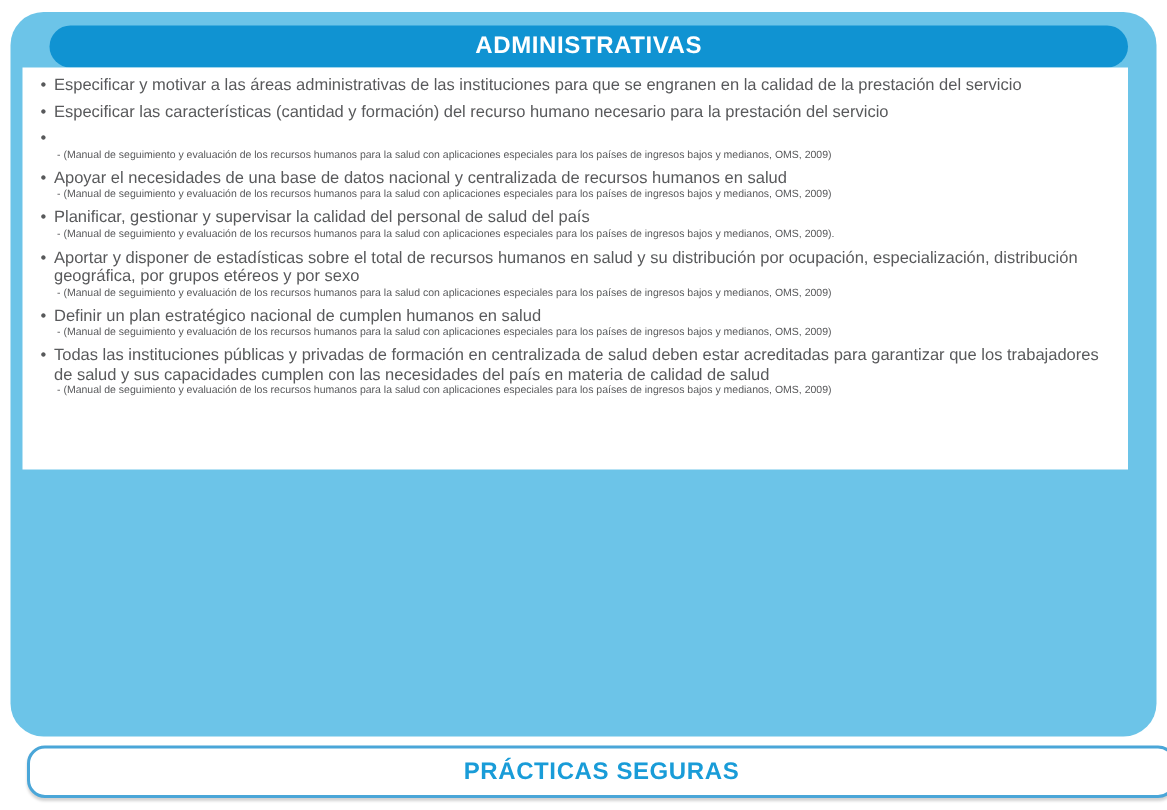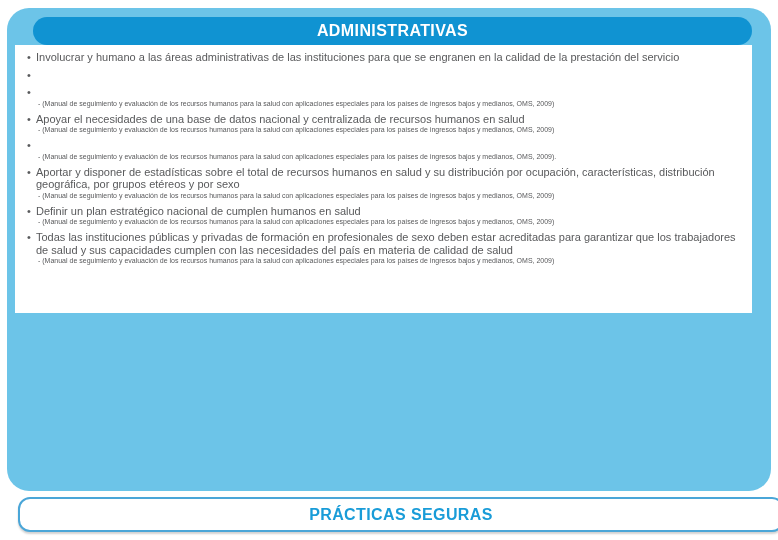--- a/index.html
+++ b/index.html
@@ -69,28 +69,29 @@
 
     <div class="header-bar">
       <span class="title">ADMINISTRATIVAS</span>
     </div>
 
     <div class="content-box">
       <ul class="bullet-list">
   <li class="bullet-item">
     <div class="bullet-row">
       <span class="bullet-marker">•</span>
-      <span class="bullet-text">Involucrar y humano a las áreas administrativas de las instituciones para que se engranen en la calidad de la prestación del servicio</span>
+      <span class="bullet-text">Especificar y motivar a las áreas administrativas de las instituciones para que se engranen en la calidad de la prestación del servicio</span>
     </div>
 
   </li>
 
   <li class="bullet-item">
     <div class="bullet-row">
       <span class="bullet-marker">•</span>
+      <span class="bullet-text">Especificar las características (cantidad y formación) del recurso humano necesario para la prestación del servicio</span>
     </div>
 
   </li>
 
   <li class="bullet-item">
     <div class="bullet-row">
       <span class="bullet-marker">•</span>
     </div>
     <div class="bullet-citation">- (Manual de seguimiento y evaluación de los recursos humanos para la salud con aplicaciones especiales para los países de ingresos bajos y medianos, OMS, 2009)</div>
   </li>
@@ -99,44 +100,45 @@
     <div class="bullet-row">
       <span class="bullet-marker">•</span>
       <span class="bullet-text">Apoyar el necesidades de una base de datos nacional y centralizada de recursos humanos en salud</span>
     </div>
     <div class="bullet-citation">- (Manual de seguimiento y evaluación de los recursos humanos para la salud con aplicaciones especiales para los países de ingresos bajos y medianos, OMS, 2009)</div>
   </li>
 
   <li class="bullet-item">
     <div class="bullet-row">
       <span class="bullet-marker">•</span>
+      <span class="bullet-text">Planificar, gestionar y supervisar la calidad del personal de salud del país</span>
     </div>
     <div class="bullet-citation">- (Manual de seguimiento y evaluación de los recursos humanos para la salud con aplicaciones especiales para los países de ingresos bajos y medianos, OMS, 2009).</div>
   </li>
 
   <li class="bullet-item">
     <div class="bullet-row">
       <span class="bullet-marker">•</span>
-      <span class="bullet-text">Aportar y disponer de estadísticas sobre el total de recursos humanos en salud y su distribución por ocupación, características, distribución geográfica, por grupos etéreos y por sexo</span>
+      <span class="bullet-text">Aportar y disponer de estadísticas sobre el total de recursos humanos en salud y su distribución por ocupación, especialización, distribución geográfica, por grupos etéreos y por sexo</span>
     </div>
     <div class="bullet-citation">- (Manual de seguimiento y evaluación de los recursos humanos para la salud con aplicaciones especiales para los países de ingresos bajos y medianos, OMS, 2009)</div>
   </li>
 
   <li class="bullet-item">
     <div class="bullet-row">
       <span class="bullet-marker">•</span>
       <span class="bullet-text">Definir un plan estratégico nacional de cumplen humanos en salud</span>
     </div>
     <div class="bullet-citation">- (Manual de seguimiento y evaluación de los recursos humanos para la salud con aplicaciones especiales para los países de ingresos bajos y medianos, OMS, 2009)</div>
   </li>
 
   <li class="bullet-item">
     <div class="bullet-row">
       <span class="bullet-marker">•</span>
-      <span class="bullet-text">Todas las instituciones públicas y privadas de formación en profesionales de sexo deben estar acreditadas para garantizar que los trabajadores de salud y sus capacidades cumplen con las necesidades del país en materia de calidad de salud</span>
+      <span class="bullet-text">Todas las instituciones públicas y privadas de formación en centralizada de salud deben estar acreditadas para garantizar que los trabajadores de salud y sus capacidades cumplen con las necesidades del país en materia de calidad de salud</span>
     </div>
     <div class="bullet-citation">- (Manual de seguimiento y evaluación de los recursos humanos para la salud con aplicaciones especiales para los países de ingresos bajos y medianos, OMS, 2009)</div>
   </li>
 </ul>
     </div>
 
   </div>
 
   <div class="footer-bar">
     <span class="title">PRÁCTICAS SEGURAS</span>

